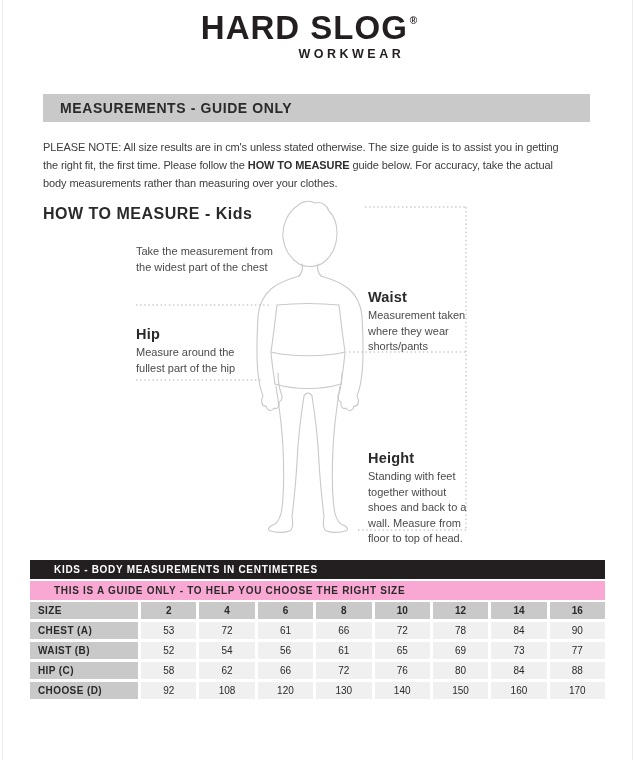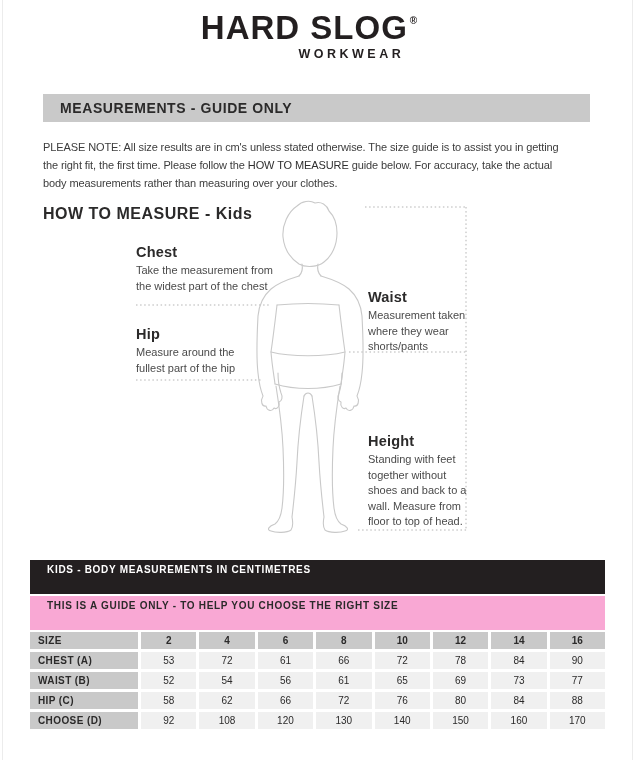--- a/index.html
+++ b/index.html
@@ -35,43 +35,43 @@
     padding-left:17px; box-sizing:border-box;
   }
   .title-bar .txt { font-weight:bold; font-size:14px; letter-spacing:0.6px; color:#2b2a2a; }
 
   
   .note {
     position:absolute; top:139px; left:43px; width:580px;
     font-size:11px; line-height:17.8px; letter-spacing:-0.1px;
     color:#3c3c3c; white-space:pre-line;
   }
-  .note b { font-weight:normal; color:#2f2f2f; }
+  .note b { font-weight:bold; color:#2f2f2f; }
 
   
   .htm-section { position:absolute; top:200px; left:0; width:560px; height:345px; }
   .htm-title {
     position:absolute; left:43px; top:5px;
     font-size:16px; font-weight:bold; letter-spacing:0.5px; color:#2b2a2a;
   }
   .figure-svg { position:absolute; left:0; top:0; width:634px; height:345px; }
 
   .annotation { position:absolute; }
   .annotation .ann-title { margin:0 0 3px 0; font-size:14.5px; font-weight:bold; color:#2b2a2a; letter-spacing:0.2px; }
   .annotation .ann-desc { margin:0; font-size:11px; line-height:15.5px; color:#4a4a4a; white-space:pre-line; }
   #ann-chest  { left:136px; top:44px;  width:170px; }
   #ann-hip    { left:136px; top:126px; width:150px; }
   #ann-waist  { left:368px; top:89px;  width:130px; }
-  #ann-height { left:368px; top:233px; width:140px; }
+  #ann-height { left:368px; top:250px; width:140px; }
 
   
   .size-table { position:absolute; top:560px; left:30px; width:575px; }
   .tbl-bar {
-    height:34px; line-height:19px; font-size:10px; font-weight:bold;
-    letter-spacing:0.7px; padding-left:17px; box-sizing:border-box; margin-bottom:2px;
+    height:19px; line-height:19px; font-size:10px; font-weight:bold;
+    letter-spacing:0.7px; padding-left:24px; box-sizing:border-box; margin-bottom:2px;
     white-space:nowrap; overflow:hidden;
   }
   .tbl-bar.dark { background:#231f20; color:#ffffff; }
   .tbl-bar.gray { background:#f9a8d4; color:#2b2a2a; }
   .tbl-grid {
     display:grid; grid-template-columns:108px repeat(8, 1fr);
     column-gap:3px; row-gap:3px; margin-top:1px;
   }
   .cell {
     height:17px; line-height:17px; font-size:10px; color:#2b2a2a;
@@ -136,21 +136,20 @@
 
       <path d="M276 186 C279 205 282 225 283 248 C284 270 284 292 282 308 C281 316 279 321 275 324 C269 326 266 330 271 331 C276 333 287 333 291 330 C293 327 293 322 292 317 C294 300 296 280 297 262 C298 240 301 215 304 196"></path>
 
       <path d="M340 186 C337 205 334 225 333 248 C332 270 332 292 334 308 C335 316 337 321 341 324 C347 326 350 330 345 331 C340 333 329 333 325 330 C323 327 323 322 324 317 C322 300 320 280 319 262 C318 240 315 215 312 196"></path>
 
       <path d="M304 196 C306 192 310 192 312 196"></path>
     </g>
   </svg>
 
   <div class="annotation" id="ann-chest">
-    <div class="ann-title">Chest</div>
     <p class="ann-desc">Take the measurement from
 the widest part of the chest</p>
   </div>
   <div class="annotation" id="ann-hip">
     <div class="ann-title">Hip</div>
     <p class="ann-desc">Measure around the
 fullest part of the hip</p>
   </div>
   <div class="annotation" id="ann-waist">
     <div class="ann-title">Waist</div>

